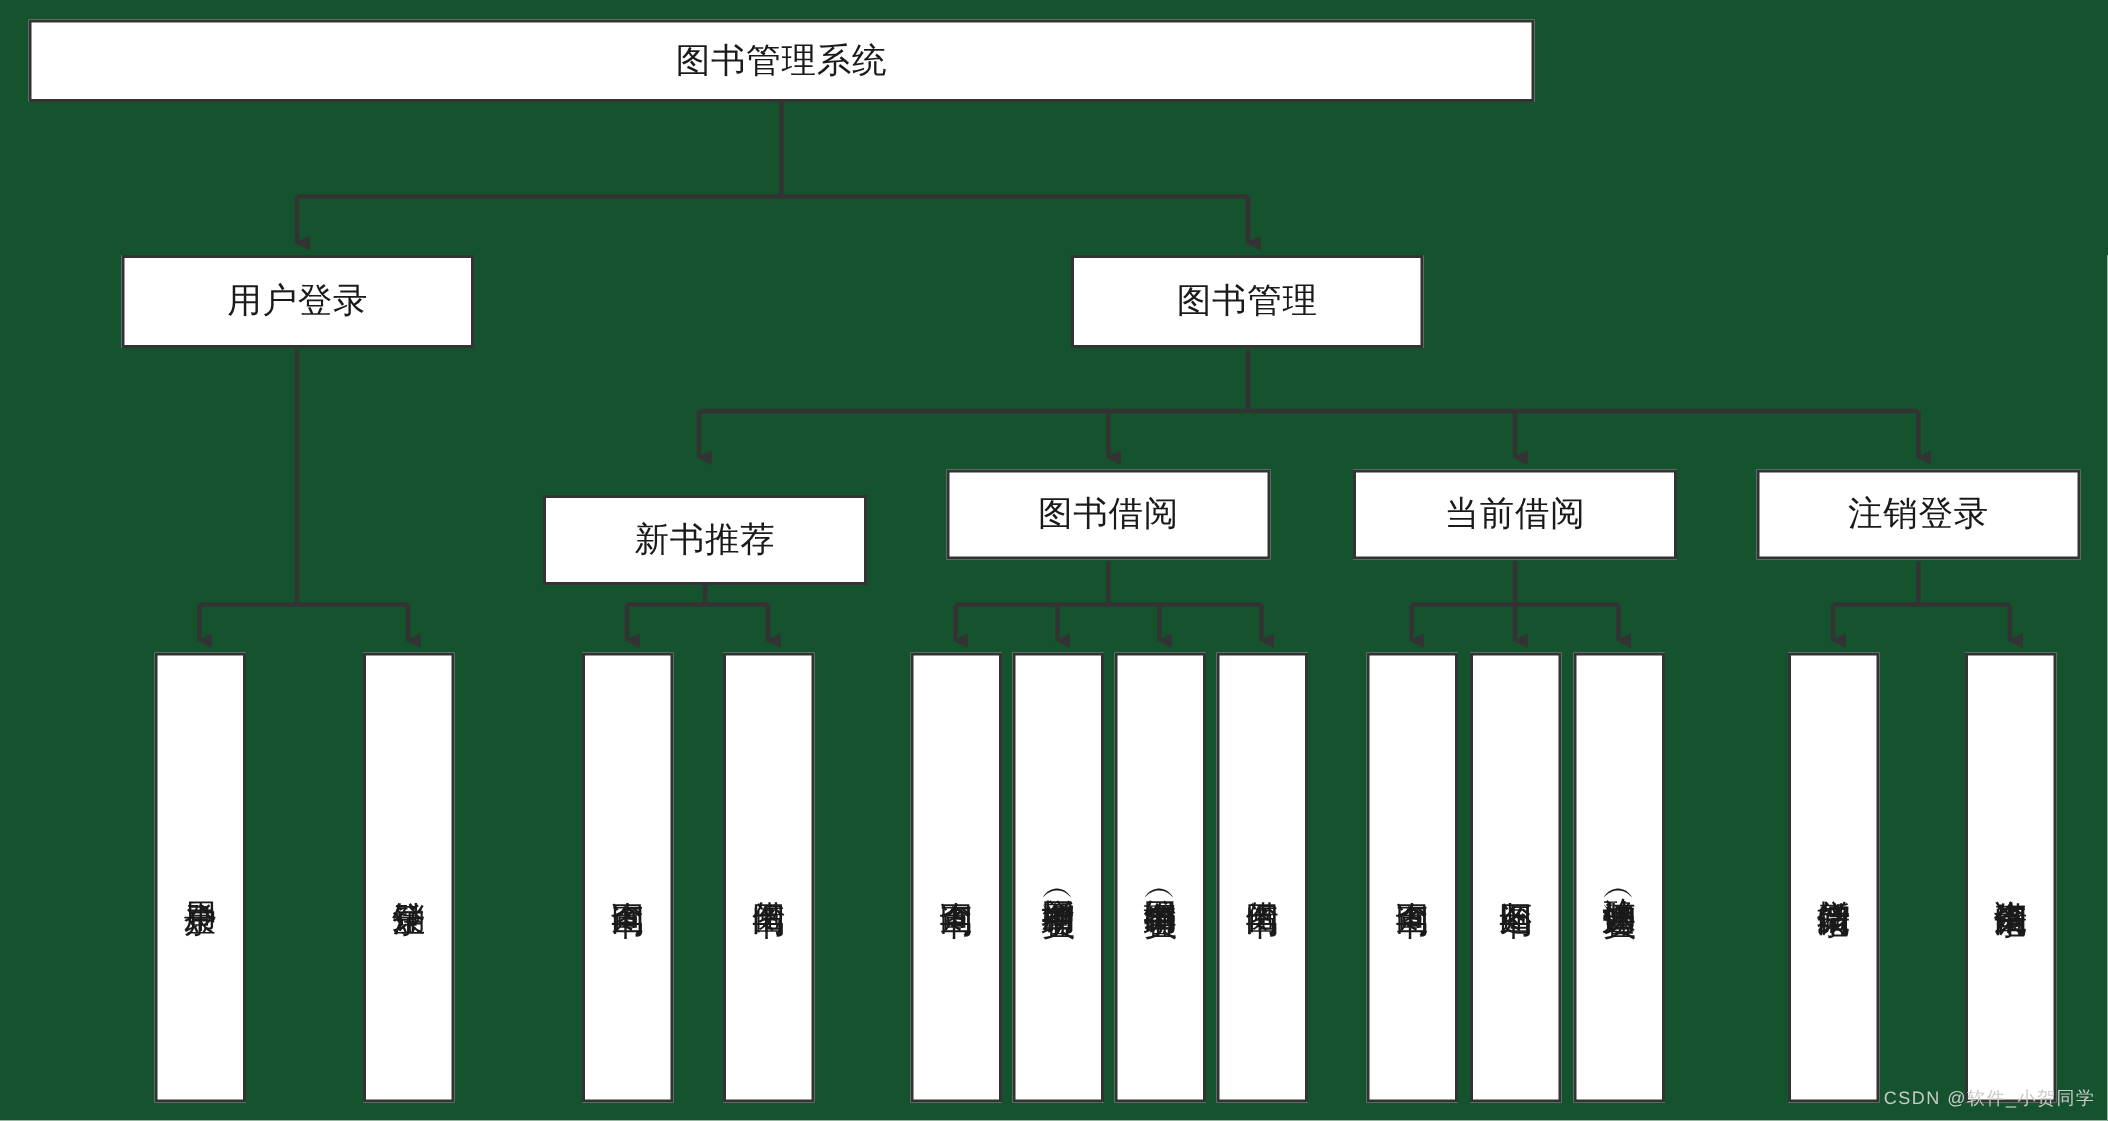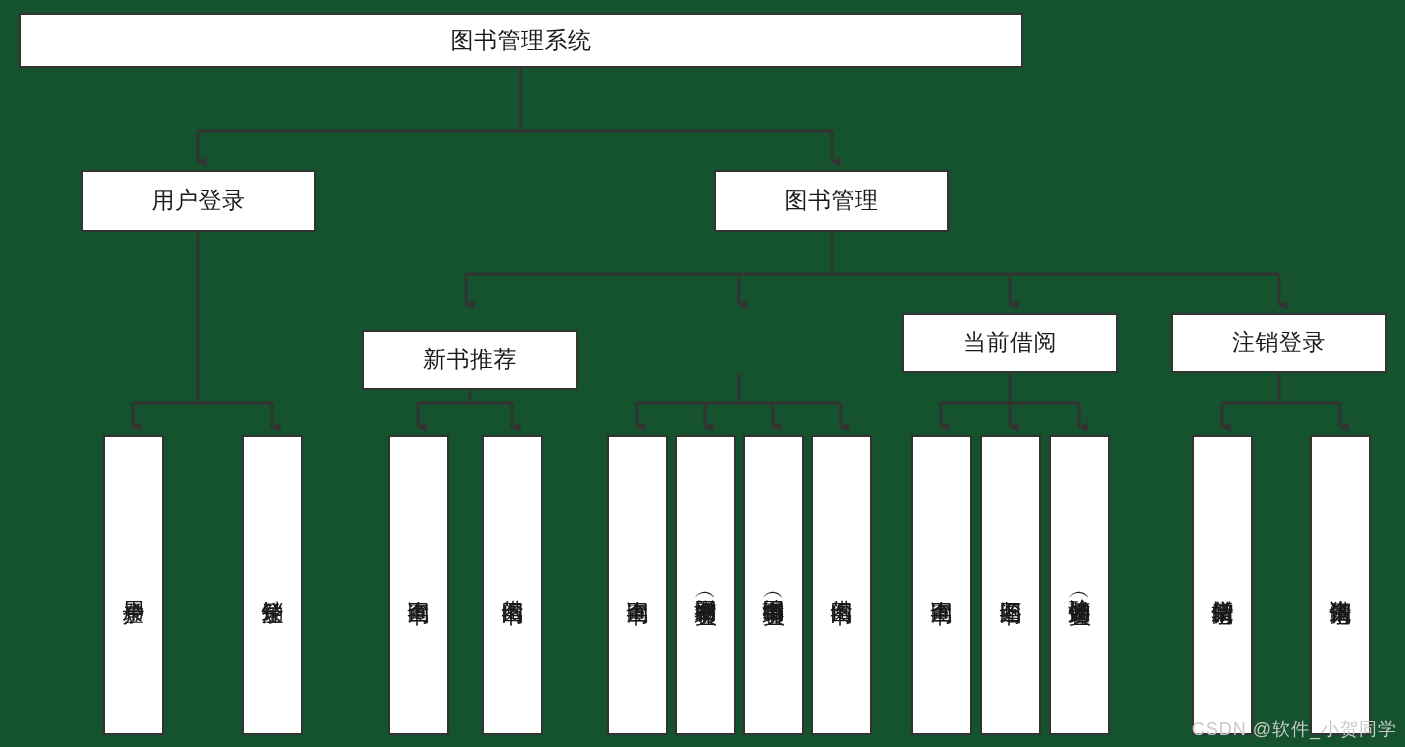--- a/index.html
+++ b/index.html
@@ -59,21 +59,21 @@
   }
   .node-v .vtext {
     writing-mode: vertical-rl;
     text-orientation: upright;
     display: block;
   }
   .watermark {
     position: absolute;
     right: 8px;
     bottom: 6px;
-    font-size: 18px;
+    font-size: 12px;
     color: #c9c9c9;
     letter-spacing: 1px;
     white-space: nowrap;
     user-select: none;
   }
 </style>
 </head>
 <body>
 
 <div id="canvas">
@@ -135,20 +135,23 @@
   <div class="node node-h" style="left:81px; top:170px; width:235px; height:62px;">
     <span>用户登录</span>
   </div>
   <div class="node node-h" style="left:714px; top:170px; width:235px; height:62px;">
     <span>图书管理</span>
   </div>
 
   <div class="node node-h" style="left:362px; top:330px; width:216px; height:60px;">
     <span>新书推荐</span>
   </div>
+  <div class="node node-h" style="left:631px; top:313px; width:216px; height:60px;">
+    <span>图书借阅</span>
+  </div>
   <div class="node node-h" style="left:902px; top:313px; width:216px; height:60px;">
     <span>当前借阅</span>
   </div>
   <div class="node node-h" style="left:1171px; top:313px; width:216px; height:60px;">
     <span>注销登录</span>
   </div>
 
   <div class="node node-v" style="left:103px; top:435px; width:61px; height:300px;">
     <span class="vtext">用户登录</span>
   </div>

